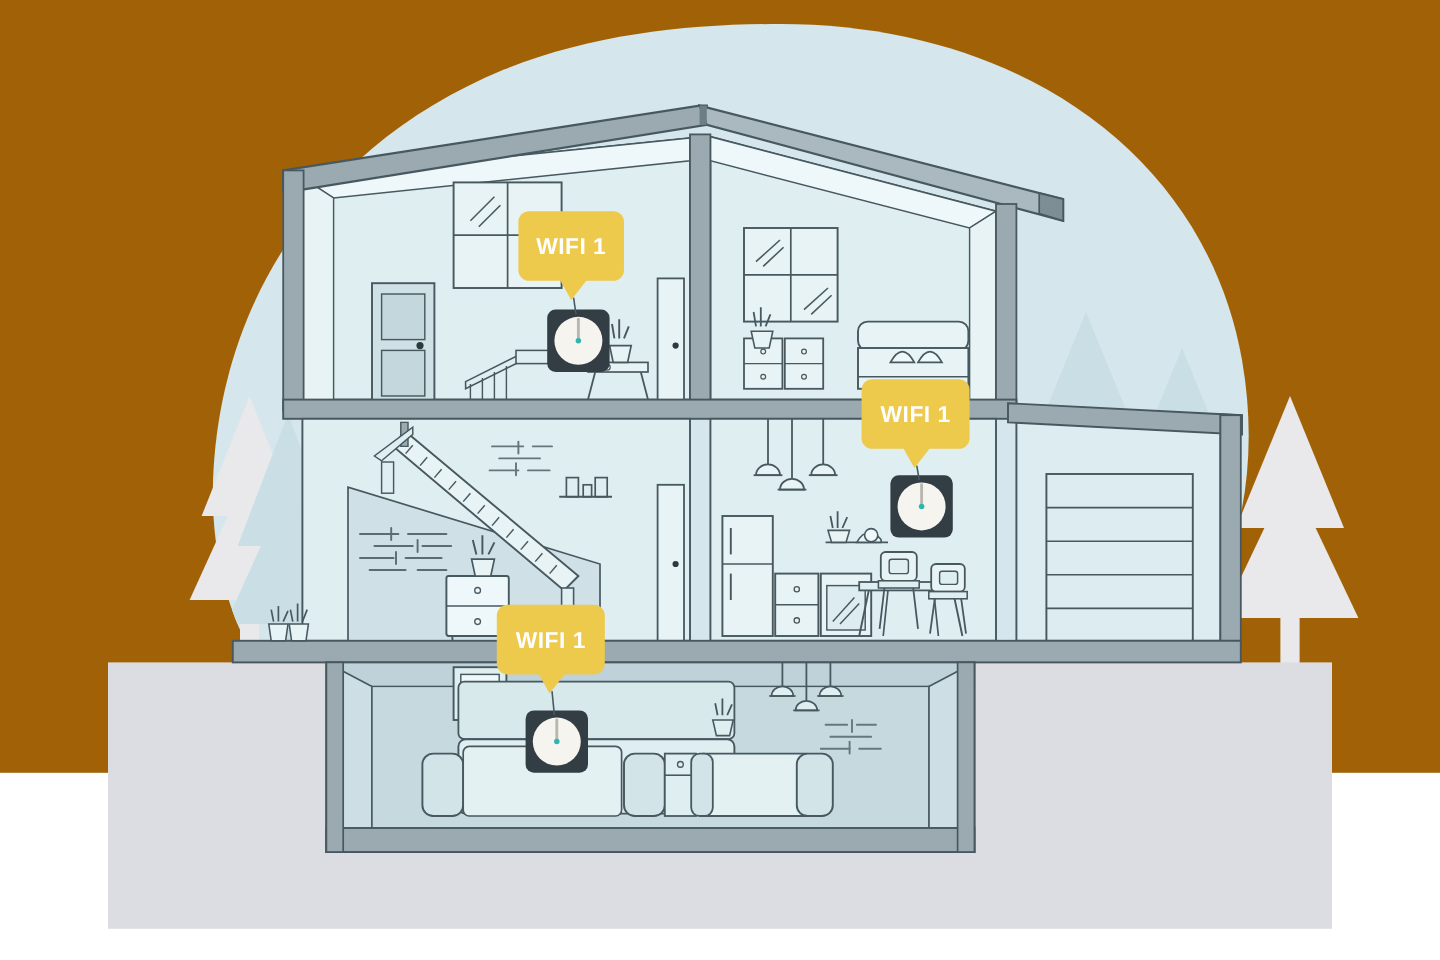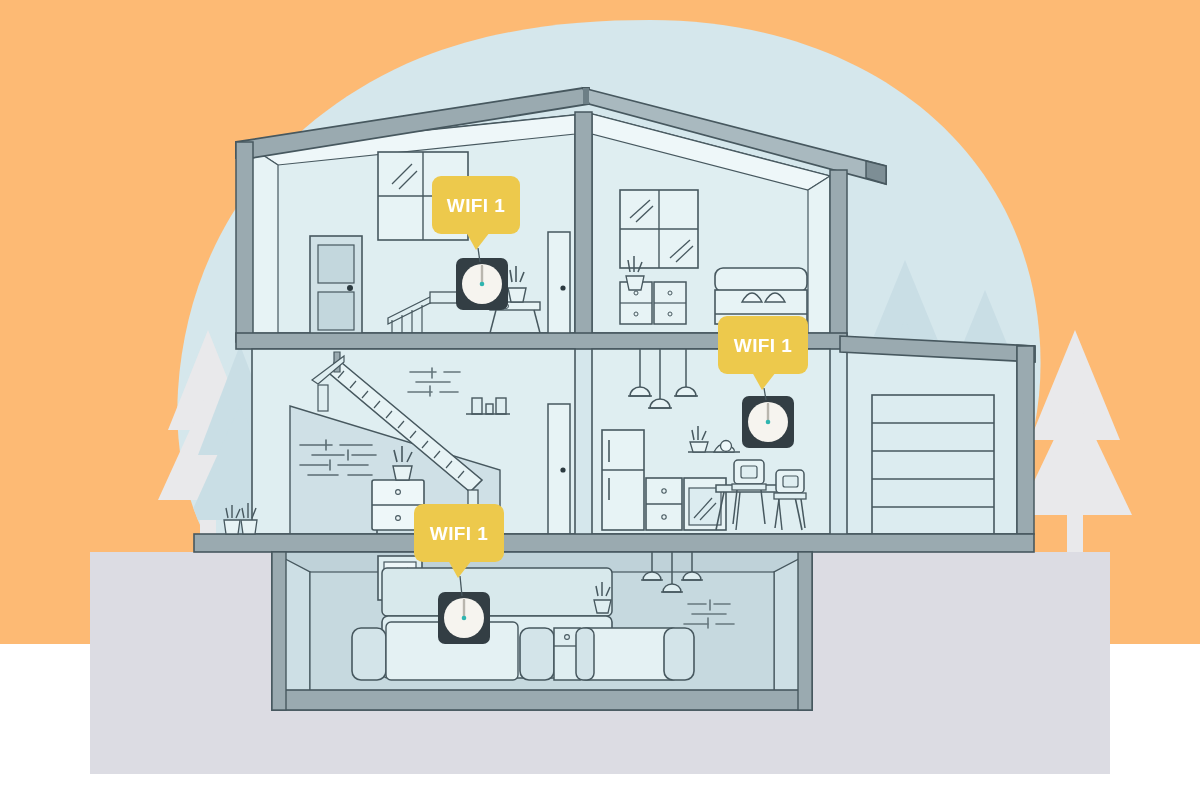--- a/index.html
+++ b/index.html
@@ -1,18 +1,18 @@
 <!DOCTYPE html>
 <html><head>
 <meta charset="utf-8">
 <title>Smart Home WiFi Coverage Illustration</title>
 <style>
   html,body{margin:0;padding:0;background:#ffffff;}
   body{width:1200px;height:800px;overflow:hidden;font-family:"Liberation Sans",sans-serif;}
-  #stage{position:relative;width:1200px;height:644px;background:#fdba74;}
+  #stage{position:relative;width:1200px;height:644px;background:#a16207;}
   svg.scene{position:absolute;left:0;top:0;width:1200px;height:800px;display:block;}
   .lbl{font-family:"Liberation Sans",sans-serif;font-weight:bold;font-size:19px;fill:#ffffff;letter-spacing:.4px;}
 </style>
 </head>
 <body>
 
 <div id="stage">
 
 <svg class="scene" viewBox="0 0 1200 800" xmlns="http://www.w3.org/2000/svg">
 

